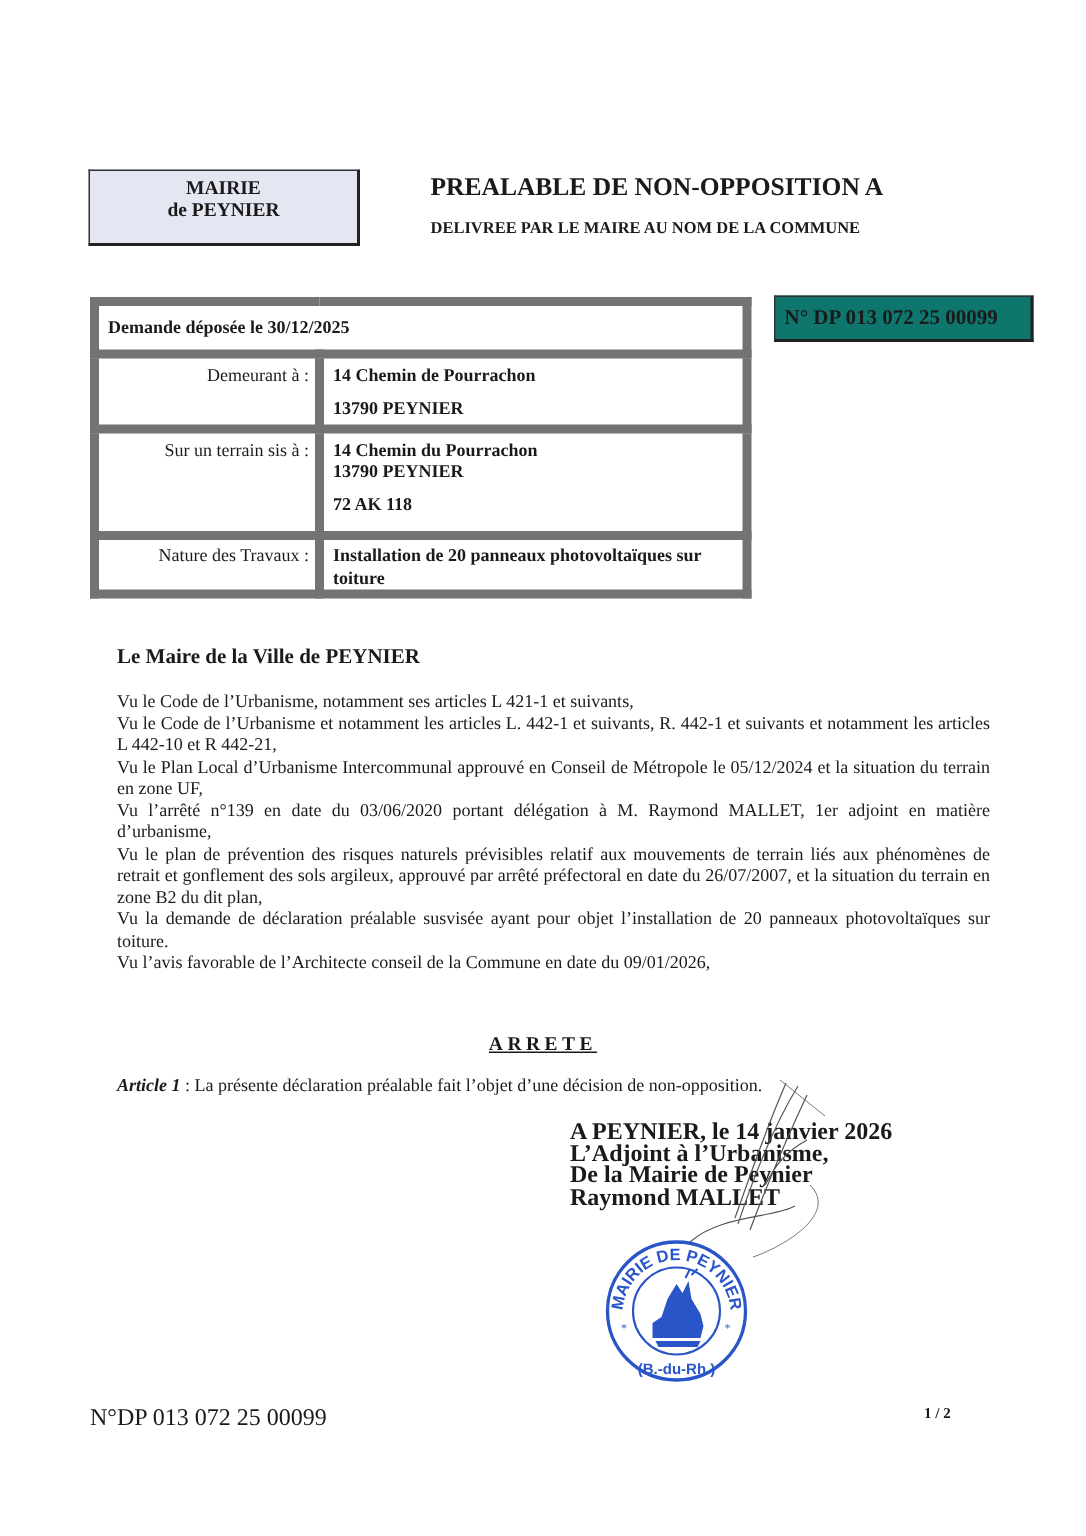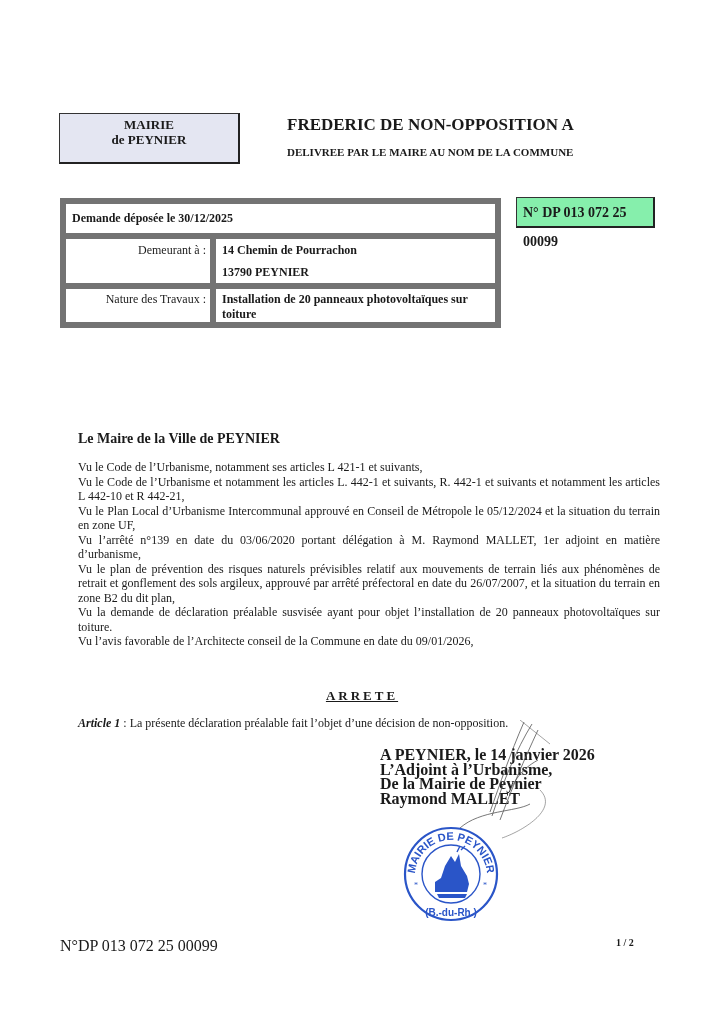--- a/index.html
+++ b/index.html
@@ -9,21 +9,21 @@
 
   
   #mairie-box{left:59px;top:113px;width:181px;height:51px;background:#e4e6f2;
     border:1px solid #333;border-right:2px solid #222;border-bottom:2px solid #222;
     text-align:center;font-weight:bold;font-size:13px;line-height:15px;box-sizing:border-box;padding-top:3px;}
   
   #title{left:287px;top:115px;font-weight:bold;font-size:17px;line-height:19px;}
   #subtitle{left:287px;top:146px;font-weight:bold;font-size:11px;}
 
   
-  #dp-box{left:516px;top:197px;width:139px;height:31px;background:#86efac;
+  #dp-box{left:516px;top:197px;width:173px;height:31px;background:#0f766e;
     border:1px solid #333;border-right:2px solid #222;border-bottom:2px solid #222;box-sizing:border-box;
     font-weight:bold;font-size:14px;line-height:29px;padding-left:6px;}
 
   
   #info-table{left:60px;top:198px;width:441px;border-collapse:collapse;font-size:12px;}
   #info-table td{border:6px solid #737373;padding:0 6px;vertical-align:top;}
   #info-table td.lbl{width:134px;text-align:right;padding-right:4px;}
   #info-table td.val{font-weight:bold;}
   .row-head td{height:29px;vertical-align:middle !important;font-weight:bold;}
   .row-par td{height:24px;line-height:24px;}
@@ -51,36 +51,44 @@
 </style>
 </head>
 <body>
 
 <div id="mairie-box" class="abs">
   <div>MAIRIE</div>
   <div>de PEYNIER</div>
 </div>
 
 <div id="title" class="abs">
-  <div>FREDERIC DE NON-OPPOSITION A</div>
+  <div>PREALABLE DE NON-OPPOSITION A</div>
 </div>
 <div id="subtitle" class="abs">DELIVREE PAR LE MAIRE AU NOM DE LA COMMUNE</div>
 
 <div id="dp-box" class="abs">N° DP 013 072 25 00099</div>
 
 <table id="info-table" class="abs">
   <tbody>
       <tr class="row-head">
     <td colspan="2">Demande déposée le 30/12/2025</td>
   </tr>
   <tr class="row-dem">
     <td class="lbl" style="line-height:22px;">Demeurant à :</td>
     <td class="val">
       <div>14 Chemin de Pourrachon</div>
       <div>13790 PEYNIER</div>
+    </td>
+  </tr>
+  <tr class="row-sur">
+    <td class="lbl" style="padding-top:4px;">Sur un terrain sis à :</td>
+    <td class="val" style="padding-top:4px;line-height:14px;">
+      <div>14 Chemin du Pourrachon</div>
+      <div>13790 PEYNIER</div>
+      <div style="margin-top:8px;">72 AK 118</div>
     </td>
   </tr>
   <tr class="row-nat">
     <td class="lbl">Nature des Travaux :</td>
     <td class="val">Installation de 20 panneaux photovoltaïques sur toiture</td>
   </tr>
 </tbody>
   </table>
 
 <div id="maire-title" class="abs">Le Maire de la Ville de PEYNIER</div>

